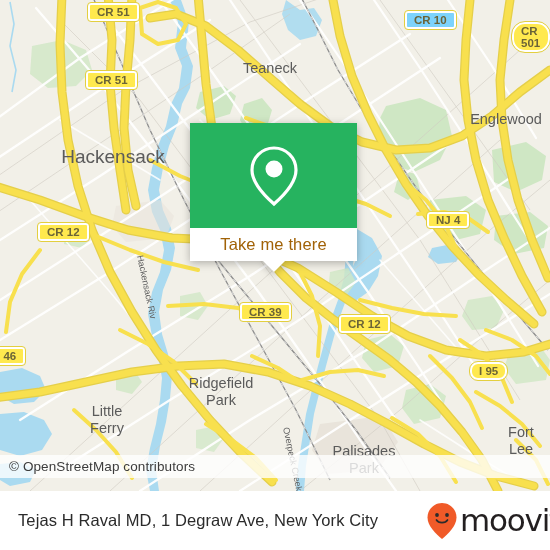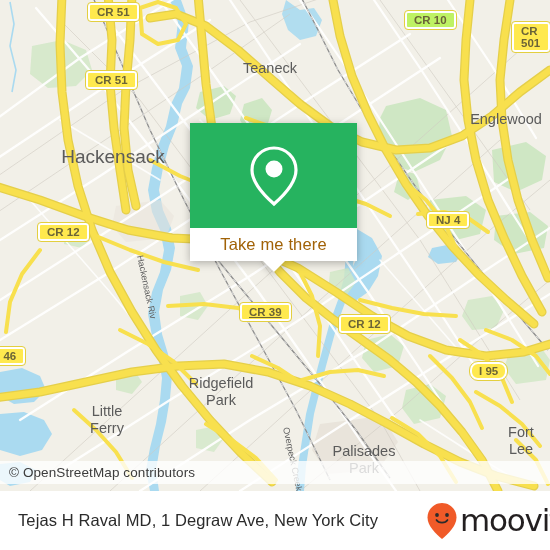--- a/index.html
+++ b/index.html
@@ -12,21 +12,21 @@
 
   
   #map{
     position:absolute;left:0;top:0;width:550px;height:491px;
     background:#f2f0e8;overflow:hidden;
   }
   #map svg{display:block;}
 
   
   #attrib{
-    position:absolute;left:0;bottom:7px;width:550px;height:23px;
+    position:absolute;left:0;bottom:13px;width:550px;height:23px;
     background:rgba(255,255,255,0.78);
     display:flex;align-items:center;
   }
   #attrib .txt{
     font-size:13.5px;color:#3c3c3c;padding-left:9px;letter-spacing:.1px;
   }
 
   
   #popup{
     position:absolute;left:190px;top:123px;width:167px;
@@ -253,24 +253,24 @@
         <text class="wlbl" transform="translate(137,256) rotate(78)">Hackensack Riv</text>
         <text class="wlbl" transform="translate(283,428) rotate(78)">Overpeck Creek</text>
       </g>
     </svg>
 
     <div>
       <div style="position:absolute;left:88px;top:2px;">
         <span class="shield" style="display:inline-block;background:#ffe94e;border:2px solid #fff;outline:1px solid #e3cf3f;border-radius:3px;padding:1px 7px;font-size:11.5px;font-weight:bold;color:#6b6437;font-family:'Liberation Sans',sans-serif;">CR 51</span>
       </div>
       <div style="position:absolute;left:405px;top:10px;">
-        <span style="display:inline-block;background:#bef264;border:2px solid #fff;outline:1px solid #e3cf3f;border-radius:3px;padding:1px 7px;font-size:11.5px;font-weight:bold;color:#6b6437;font-family:'Liberation Sans',sans-serif;">CR 10</span>
+        <span style="display:inline-block;background:#7dd3fc;border:2px solid #fff;outline:1px solid #e3cf3f;border-radius:3px;padding:1px 7px;font-size:11.5px;font-weight:bold;color:#6b6437;font-family:'Liberation Sans',sans-serif;">CR 10</span>
       </div>
       <div style="position:absolute;left:512px;top:22px;">
-        <span style="display:inline-block;background:#ffe94e;border:2px solid #fff;outline:1px solid #e3cf3f;border-radius:3px;padding:1px 7px;font-size:11.5px;font-weight:bold;color:#6b6437;font-family:'Liberation Sans',sans-serif;">CR 501</span>
+        <span style="display:inline-block;background:#ffe94e;border:2px solid #fff;outline:1px solid #e3cf3f;border-radius:13px;padding:1px 7px;font-size:11.5px;font-weight:bold;color:#6b6437;font-family:'Liberation Sans',sans-serif;">CR 501</span>
       </div>
       <div style="position:absolute;left:86px;top:70px;">
         <span style="display:inline-block;background:#ffe94e;border:2px solid #fff;outline:1px solid #e3cf3f;border-radius:3px;padding:1px 7px;font-size:11.5px;font-weight:bold;color:#6b6437;font-family:'Liberation Sans',sans-serif;">CR 51</span>
       </div>
       <div style="position:absolute;left:427px;top:210px;">
         <span style="display:inline-block;background:#ffe94e;border:2px solid #fff;outline:1px solid #e3cf3f;border-radius:3px;padding:0 7px;font-size:11.5px;font-weight:bold;color:#6b6437;font-family:'Liberation Sans',sans-serif;">NJ 4</span>
       </div>
       <div style="position:absolute;left:38px;top:222px;">
         <span style="display:inline-block;background:#ffe94e;border:2px solid #fff;outline:1px solid #e3cf3f;border-radius:3px;padding:1px 7px;font-size:11.5px;font-weight:bold;color:#6b6437;font-family:'Liberation Sans',sans-serif;">CR 12</span>
       </div>

